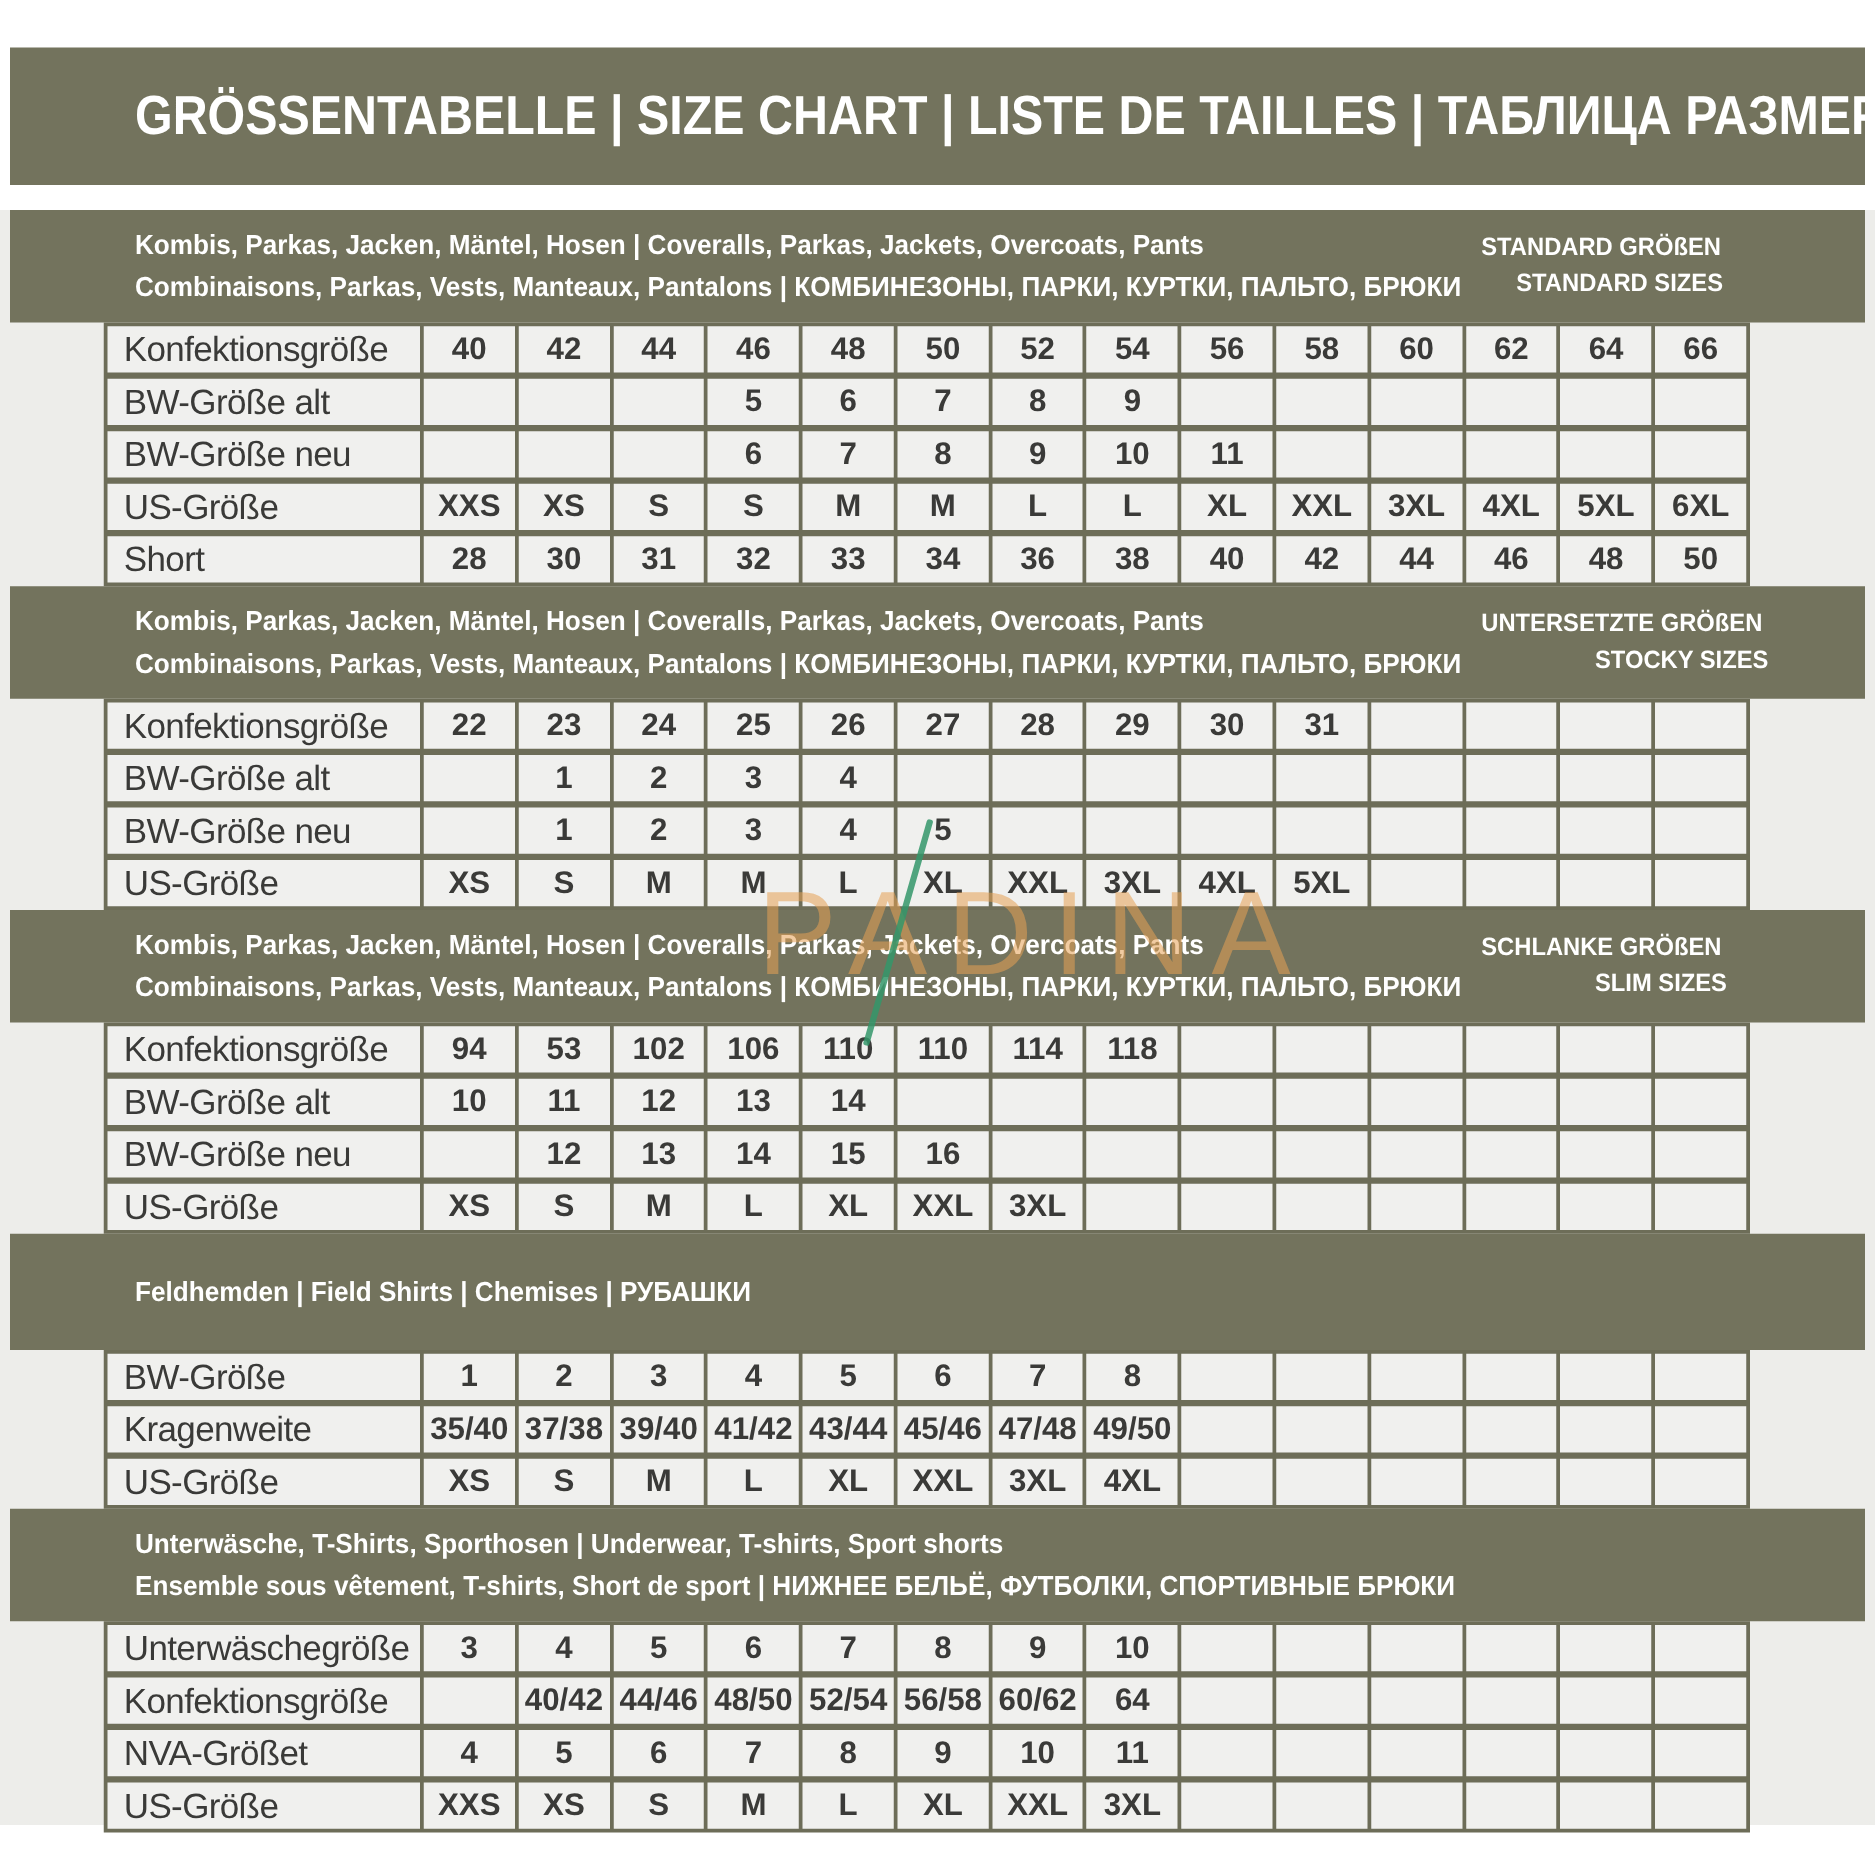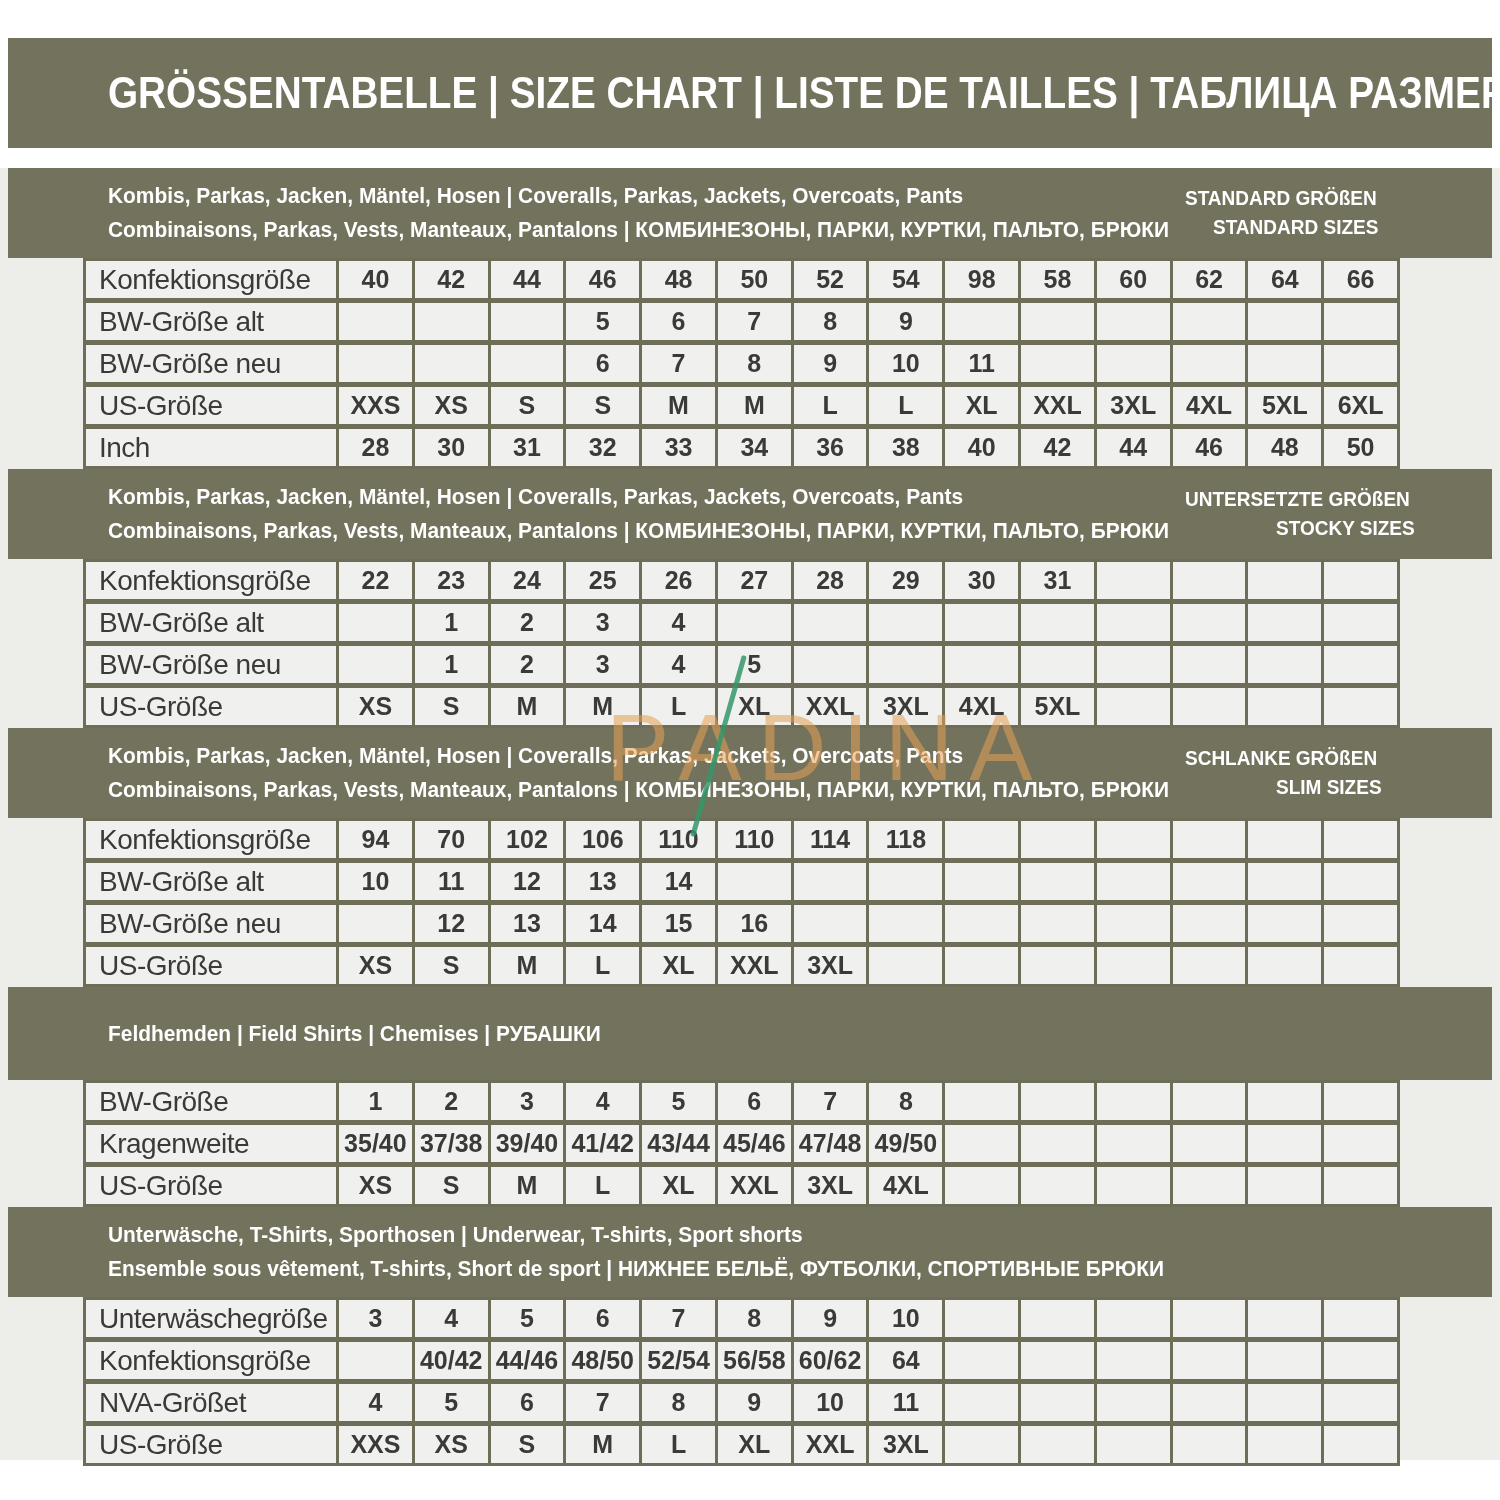--- a/index.html
+++ b/index.html
@@ -91,21 +91,21 @@
     <div class="grid" style="grid-template-columns: 250px repeat(14, 1fr);">
       <div class="cell lbl">Konfektionsgröße</div>
       <div class="cell">40</div>
       <div class="cell">42</div>
       <div class="cell">44</div>
       <div class="cell">46</div>
       <div class="cell">48</div>
       <div class="cell">50</div>
       <div class="cell">52</div>
       <div class="cell">54</div>
-      <div class="cell">98</div>
+      <div class="cell">56</div>
       <div class="cell">58</div>
       <div class="cell">60</div>
       <div class="cell">62</div>
       <div class="cell">64</div>
       <div class="cell">66</div>
       <div class="cell lbl">BW-Größe alt</div>
       <div class="cell"></div>
       <div class="cell"></div>
       <div class="cell"></div>
       <div class="cell">5</div>
@@ -142,21 +142,21 @@
       <div class="cell">M</div>
       <div class="cell">M</div>
       <div class="cell">L</div>
       <div class="cell">L</div>
       <div class="cell">XL</div>
       <div class="cell">XXL</div>
       <div class="cell">3XL</div>
       <div class="cell">4XL</div>
       <div class="cell">5XL</div>
       <div class="cell">6XL</div>
-      <div class="cell lbl">Inch</div>
+      <div class="cell lbl">Short</div>
       <div class="cell">28</div>
       <div class="cell">30</div>
       <div class="cell">31</div>
       <div class="cell">32</div>
       <div class="cell">33</div>
       <div class="cell">34</div>
       <div class="cell">36</div>
       <div class="cell">38</div>
       <div class="cell">40</div>
       <div class="cell">42</div>
@@ -239,21 +239,21 @@
       <div class="bline">Kombis, Parkas, Jacken, Mäntel, Hosen | Coveralls, Parkas, Jackets, Overcoats, Pants</div>
       <div class="bline">Combinaisons, Parkas, Vests, Manteaux, Pantalons | КОМБИНЕЗОНЫ, ПАРКИ, КУРТКИ, ПАЛЬТО, БРЮКИ</div>
       <div class="bright">
         <span>SCHLANKE GRÖßEN</span>
         <span>SLIM SIZES</span>
       </div>
     </div>
     <div class="grid" style="grid-template-columns: 250px repeat(14, 1fr);">
       <div class="cell lbl">Konfektionsgröße</div>
       <div class="cell">94</div>
-      <div class="cell">70</div>
+      <div class="cell">53</div>
       <div class="cell">102</div>
       <div class="cell">106</div>
       <div class="cell">110</div>
       <div class="cell">110</div>
       <div class="cell">114</div>
       <div class="cell">118</div>
       <div class="cell"></div>
       <div class="cell"></div>
       <div class="cell"></div>
       <div class="cell"></div>

